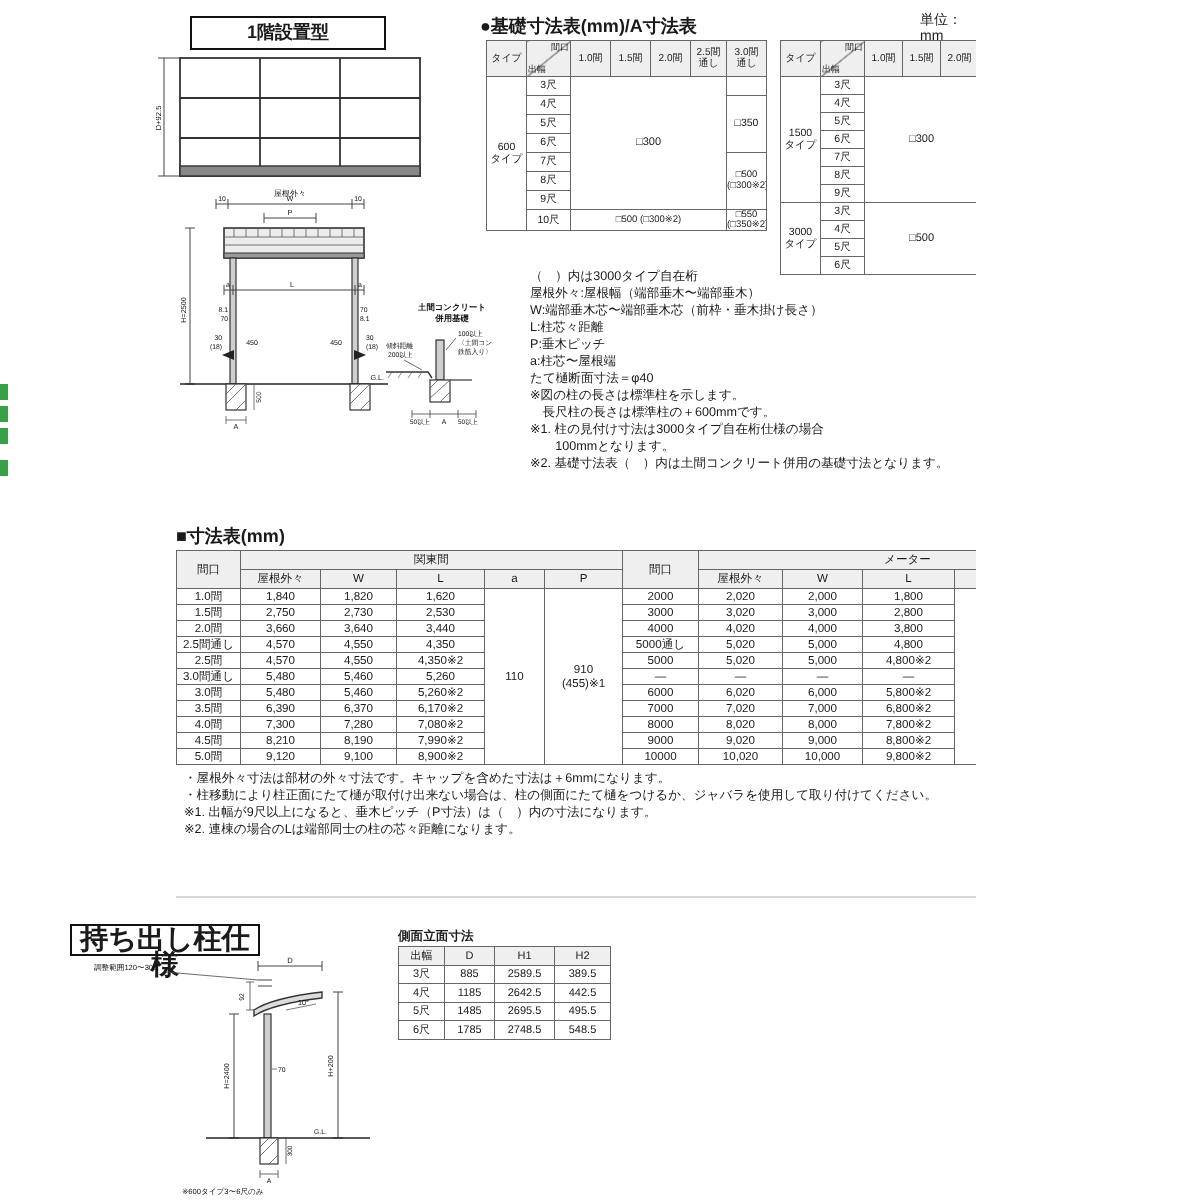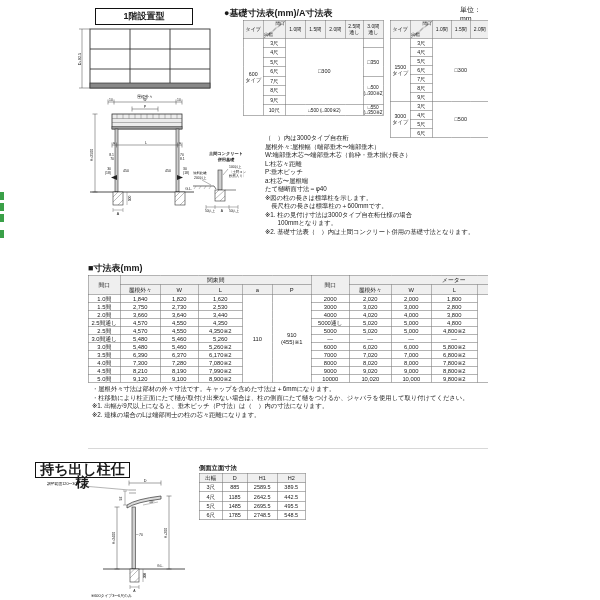--- a/index.html
+++ b/index.html
@@ -169,21 +169,21 @@
         <line x1="23" y1="55" x2="23" y2="59"></line>
       <line x1="37" y1="55" x2="37" y2="59"></line>
         <line x1="46" y1="55" x2="46" y2="59"></line>
     </g>
     <text x="18" y="62" font-size="3.2" text-anchor="middle">50以上</text>
     <text x="30" y="62" font-size="3.4" text-anchor="middle">A</text>
     <text x="42" y="62" font-size="3.2" text-anchor="middle">50以上</text>
   </svg>
 
   <div class="unit abs" style="left:460px;top:5px">単位：mm</div>
-  <div class="heading abs" style="left:224px;top:7px">●基礎寸法表(mm)/A寸法表</div>
+  <div class="heading abs" style="left:240px;top:7px">●基礎寸法表(mm)/A寸法表</div>
 
   <div class="z" style="left:243px;top:20px">
     <table class="ft">
       <colgroup>
           <col style="width:40px">
           <col style="width:44px">
           <col style="width:40px">
           <col style="width:40px">
           <col style="width:40px">
           <col style="width:36px">

